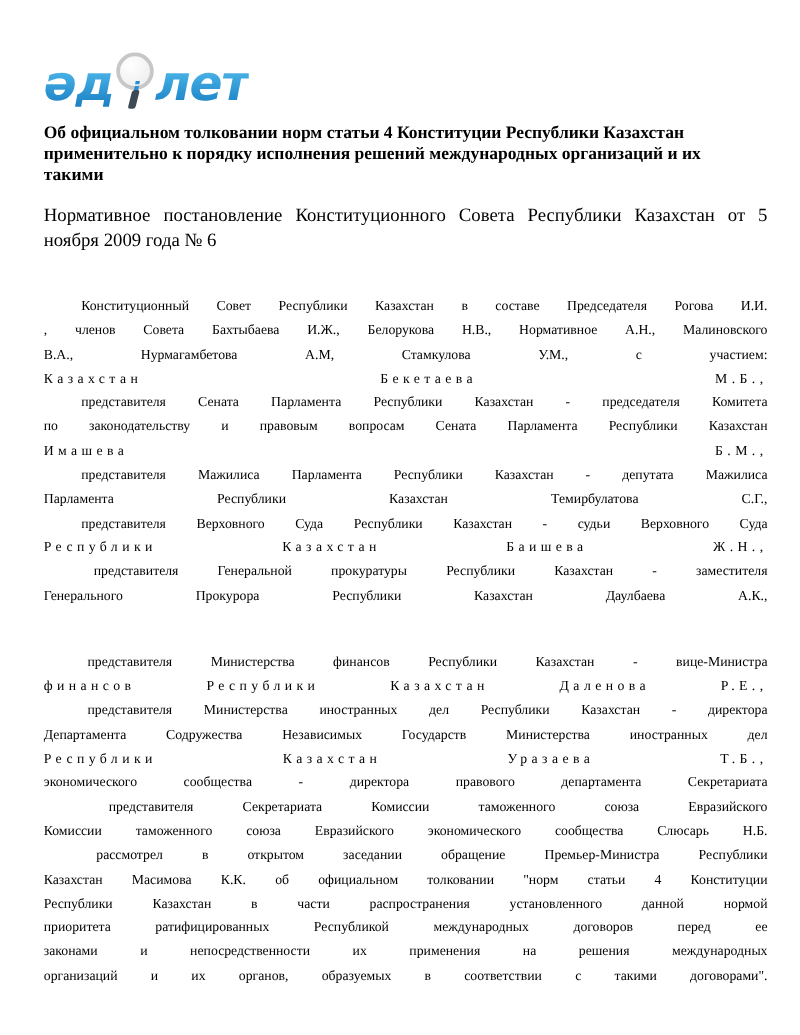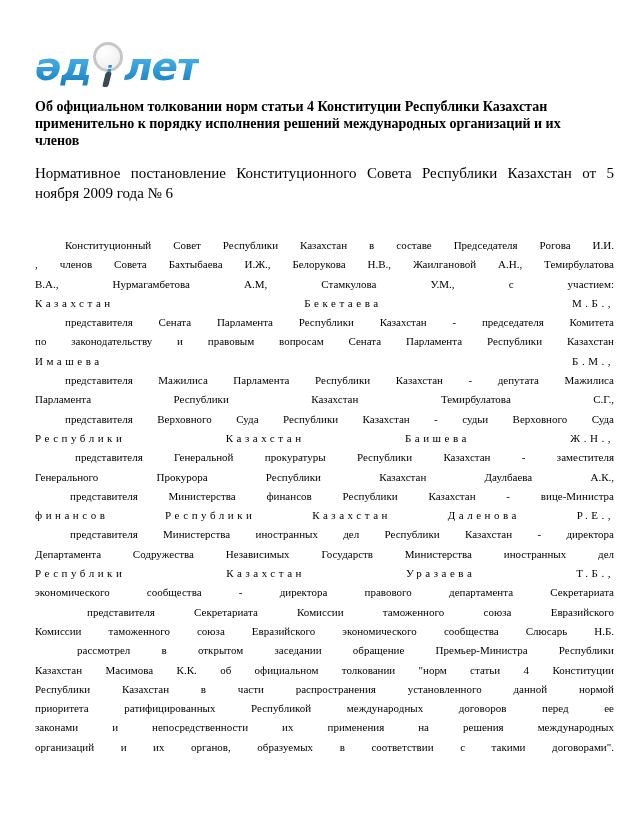--- a/index.html
+++ b/index.html
@@ -103,43 +103,43 @@
 
 <div class="page">
 
   <div class="logo">
     <span class="lg-txt">әд</span><span class="lg-glass"><span class="lg-circle"><span class="lg-i">i</span></span><span class="lg-stem"></span></span><span class="lg-txt">лет</span>
   </div>
 
   <div class="doc-title">
       <div class="line left">Об официальном толковании норм статьи 4 Конституции Республики Казахстан</div>
       <div class="line left">применительно к порядку исполнения решений международных организаций и их</div>
-      <div class="line left">членов</div>
+      <div class="line left">такими</div>
     </div>
 
   <div class="doc-subtitle">
       <div class="line">Нормативное постановление Конституционного Совета Республики Казахстан от 5</div>
       <div class="line left">ноября 2009 года № 6</div>
     </div>
 
   <div class="doc-body">
       <div class="line" style="padding-left: 30px;">Конституционный Совет Республики Казахстан в составе Председателя Рогова И.И.</div>
-      <div class="line">, членов Совета Бахтыбаева И.Ж., Белорукова Н.В., Жаилгановой А.Н., Темирбулатова</div>
+      <div class="line">, членов Совета Бахтыбаева И.Ж., Белорукова Н.В., Нормативное А.Н., Малиновского</div>
       <div class="line">В.А., Нурмагамбетова А.М, Стамкулова У.М., с участием:</div>
       <div class="line spread">Казахстан Бекетаева М.Б.,</div>
       <div class="line" style="padding-left: 30px;">представителя Сената Парламента Республики Казахстан - председателя Комитета</div>
       <div class="line">по законодательству и правовым вопросам Сената Парламента Республики Казахстан</div>
       <div class="line spread">Имашева Б.М.,</div>
       <div class="line" style="padding-left: 30px;">представителя Мажилиса Парламента Республики Казахстан - депутата Мажилиса</div>
       <div class="line">Парламента Республики Казахстан Темирбулатова С.Г.,</div>
       <div class="line" style="padding-left: 30px;">представителя Верховного Суда Республики Казахстан - судьи Верховного Суда</div>
       <div class="line spread">Республики Казахстан Баишева Ж.Н.,</div>
       <div class="line" style="padding-left: 40px;">представителя Генеральной прокуратуры Республики Казахстан - заместителя</div>
       <div class="line">Генерального Прокурора Республики Казахстан Даулбаева А.К.,</div>
-      <div class="line" style="padding-left: 35px;">представителя Министерства финансов Республики Казахстан - вице-Министра</div>
+      <div class="line" style="padding-left: 35px; margin-top: 34px;">представителя Министерства финансов Республики Казахстан - вице-Министра</div>
       <div class="line spread">финансов Республики Казахстан Даленова Р.Е.,</div>
       <div class="line" style="padding-left: 35px;">представителя Министерства иностранных дел Республики Казахстан - директора</div>
       <div class="line">Департамента Содружества Независимых Государств Министерства иностранных дел</div>
       <div class="line spread">Республики Казахстан Уразаева Т.Б.,</div>
       <div class="line">экономического сообщества - директора правового департамента Секретариата</div>
       <div class="line" style="padding-left: 52px;">представителя Секретариата Комиссии таможенного союза Евразийского</div>
       <div class="line">Комиссии таможенного союза Евразийского экономического сообщества Слюсарь Н.Б.</div>
       <div class="line" style="padding-left: 42px;">рассмотрел в открытом заседании обращение Премьер-Министра Республики</div>
       <div class="line">Казахстан Масимова К.К. об официальном толковании "норм статьи 4 Конституции</div>
       <div class="line">Республики Казахстан в части распространения установленного данной нормой</div>

